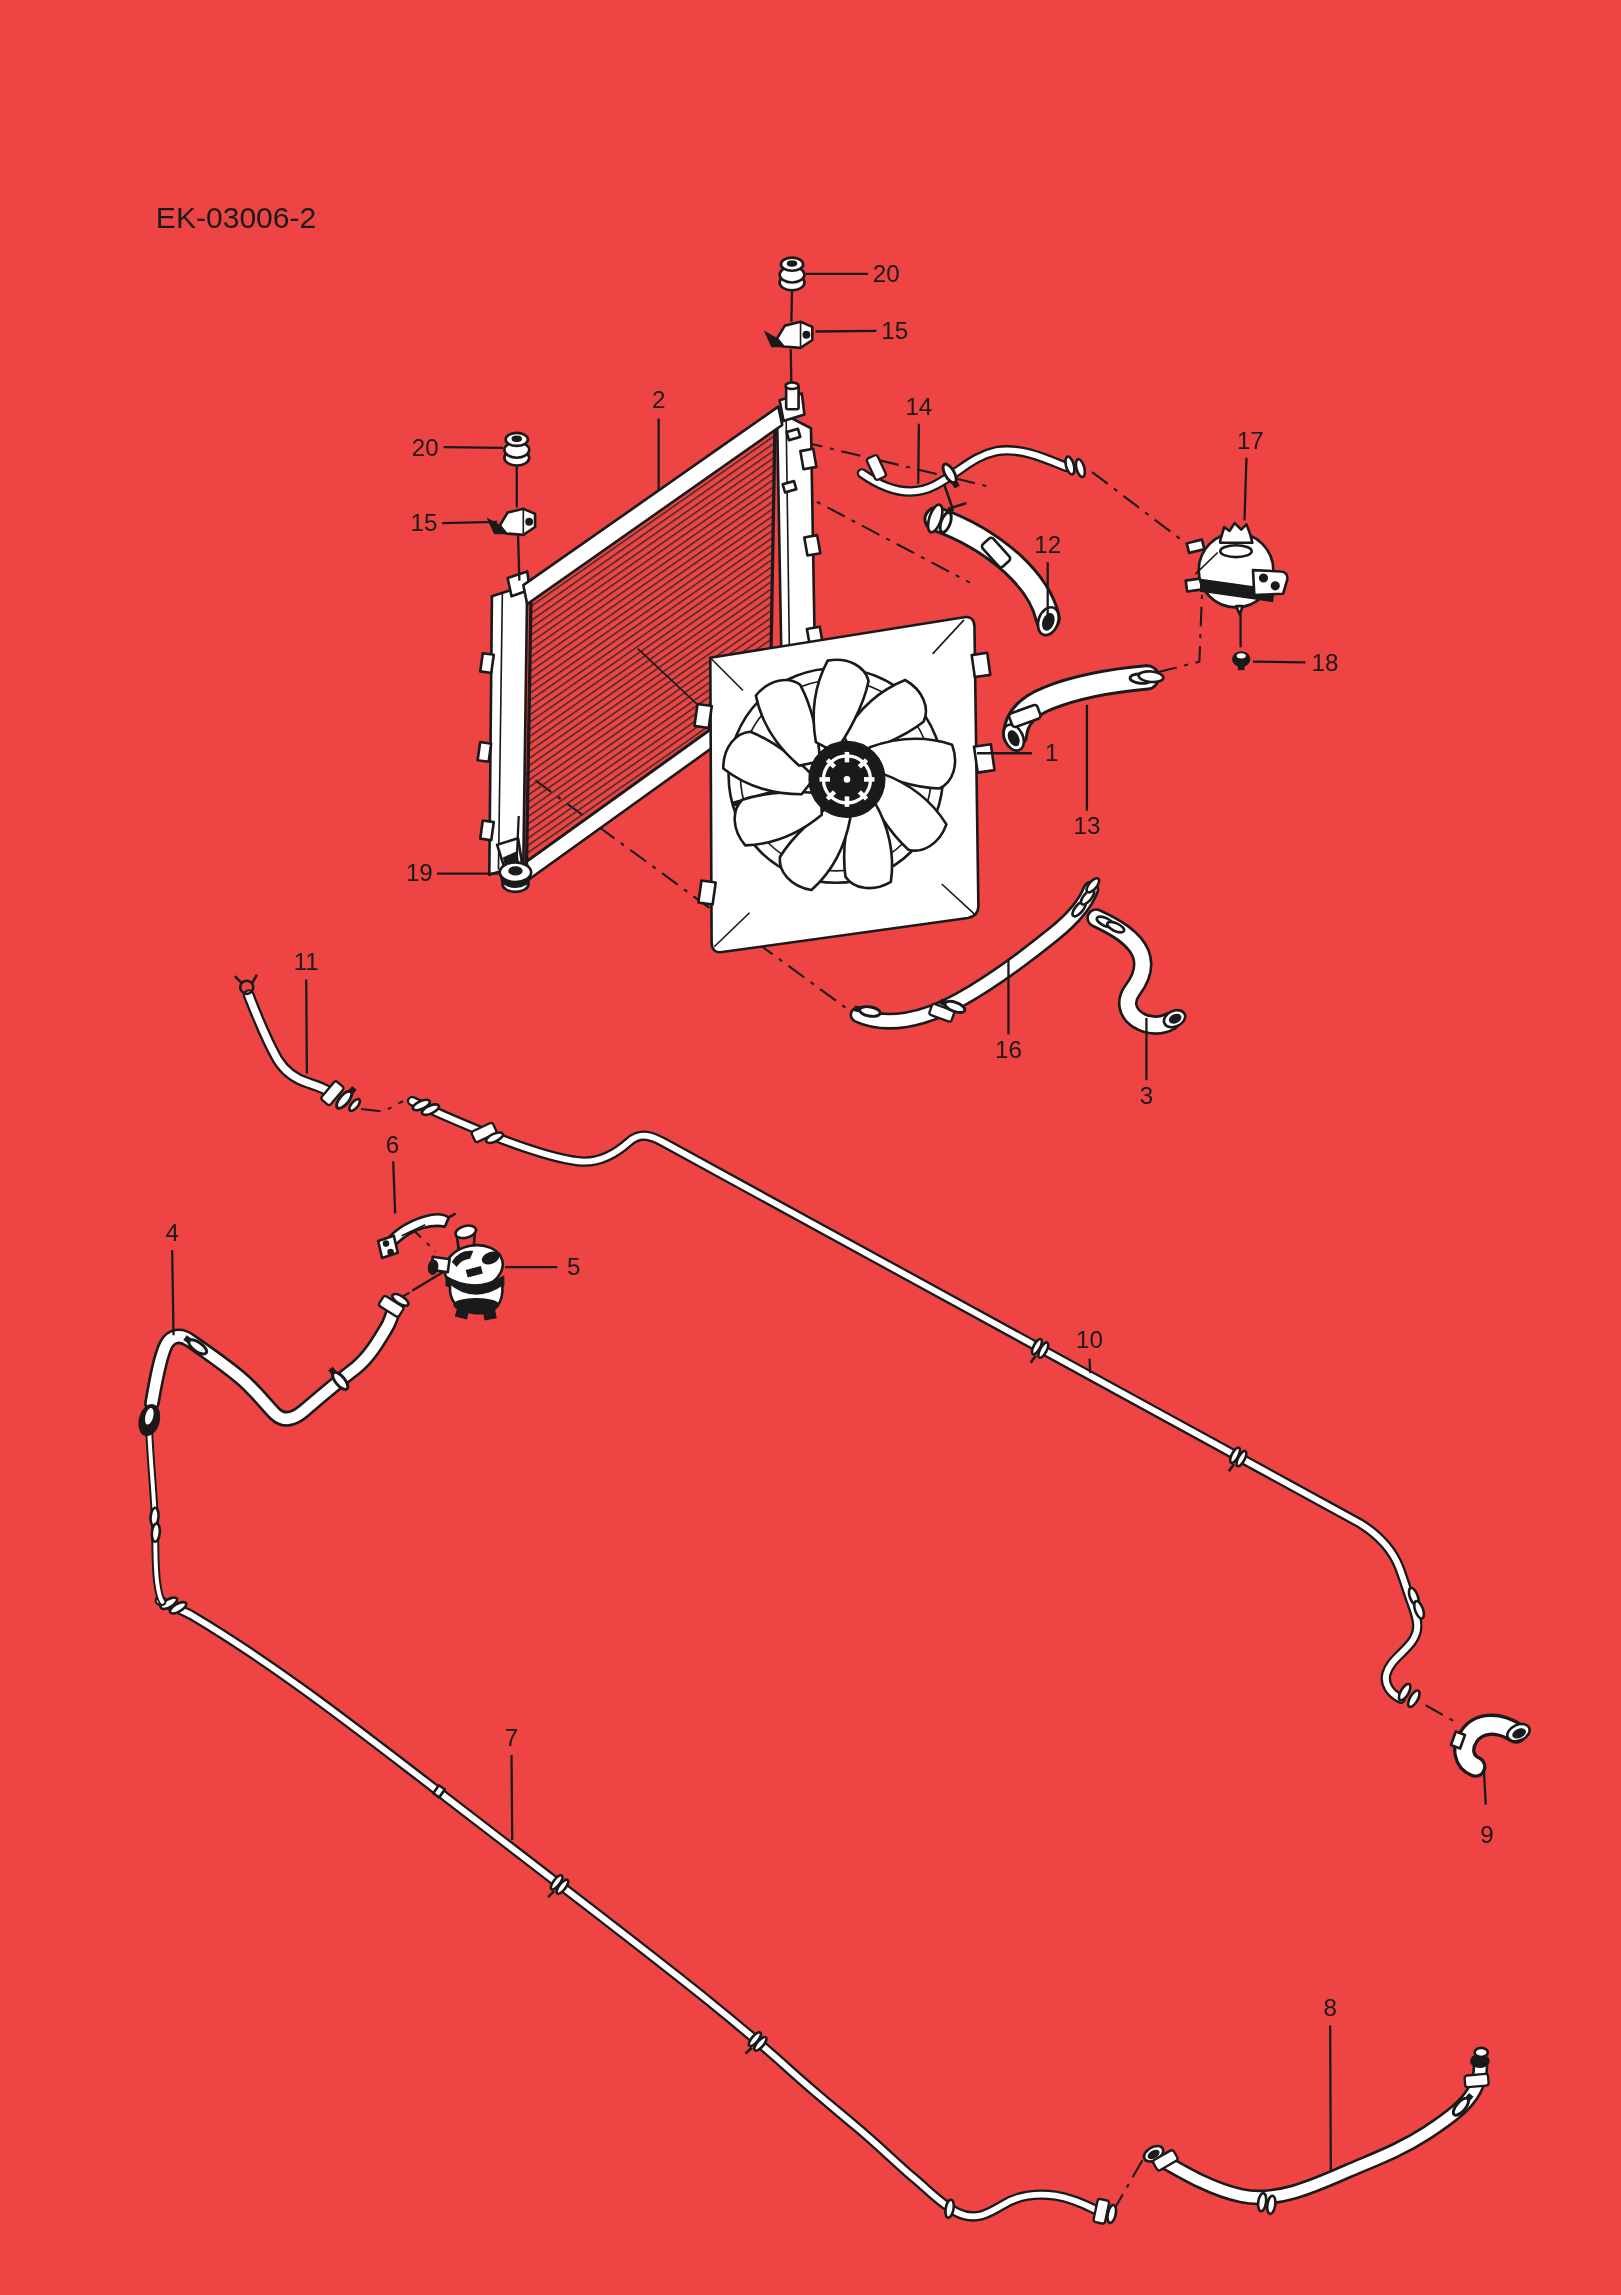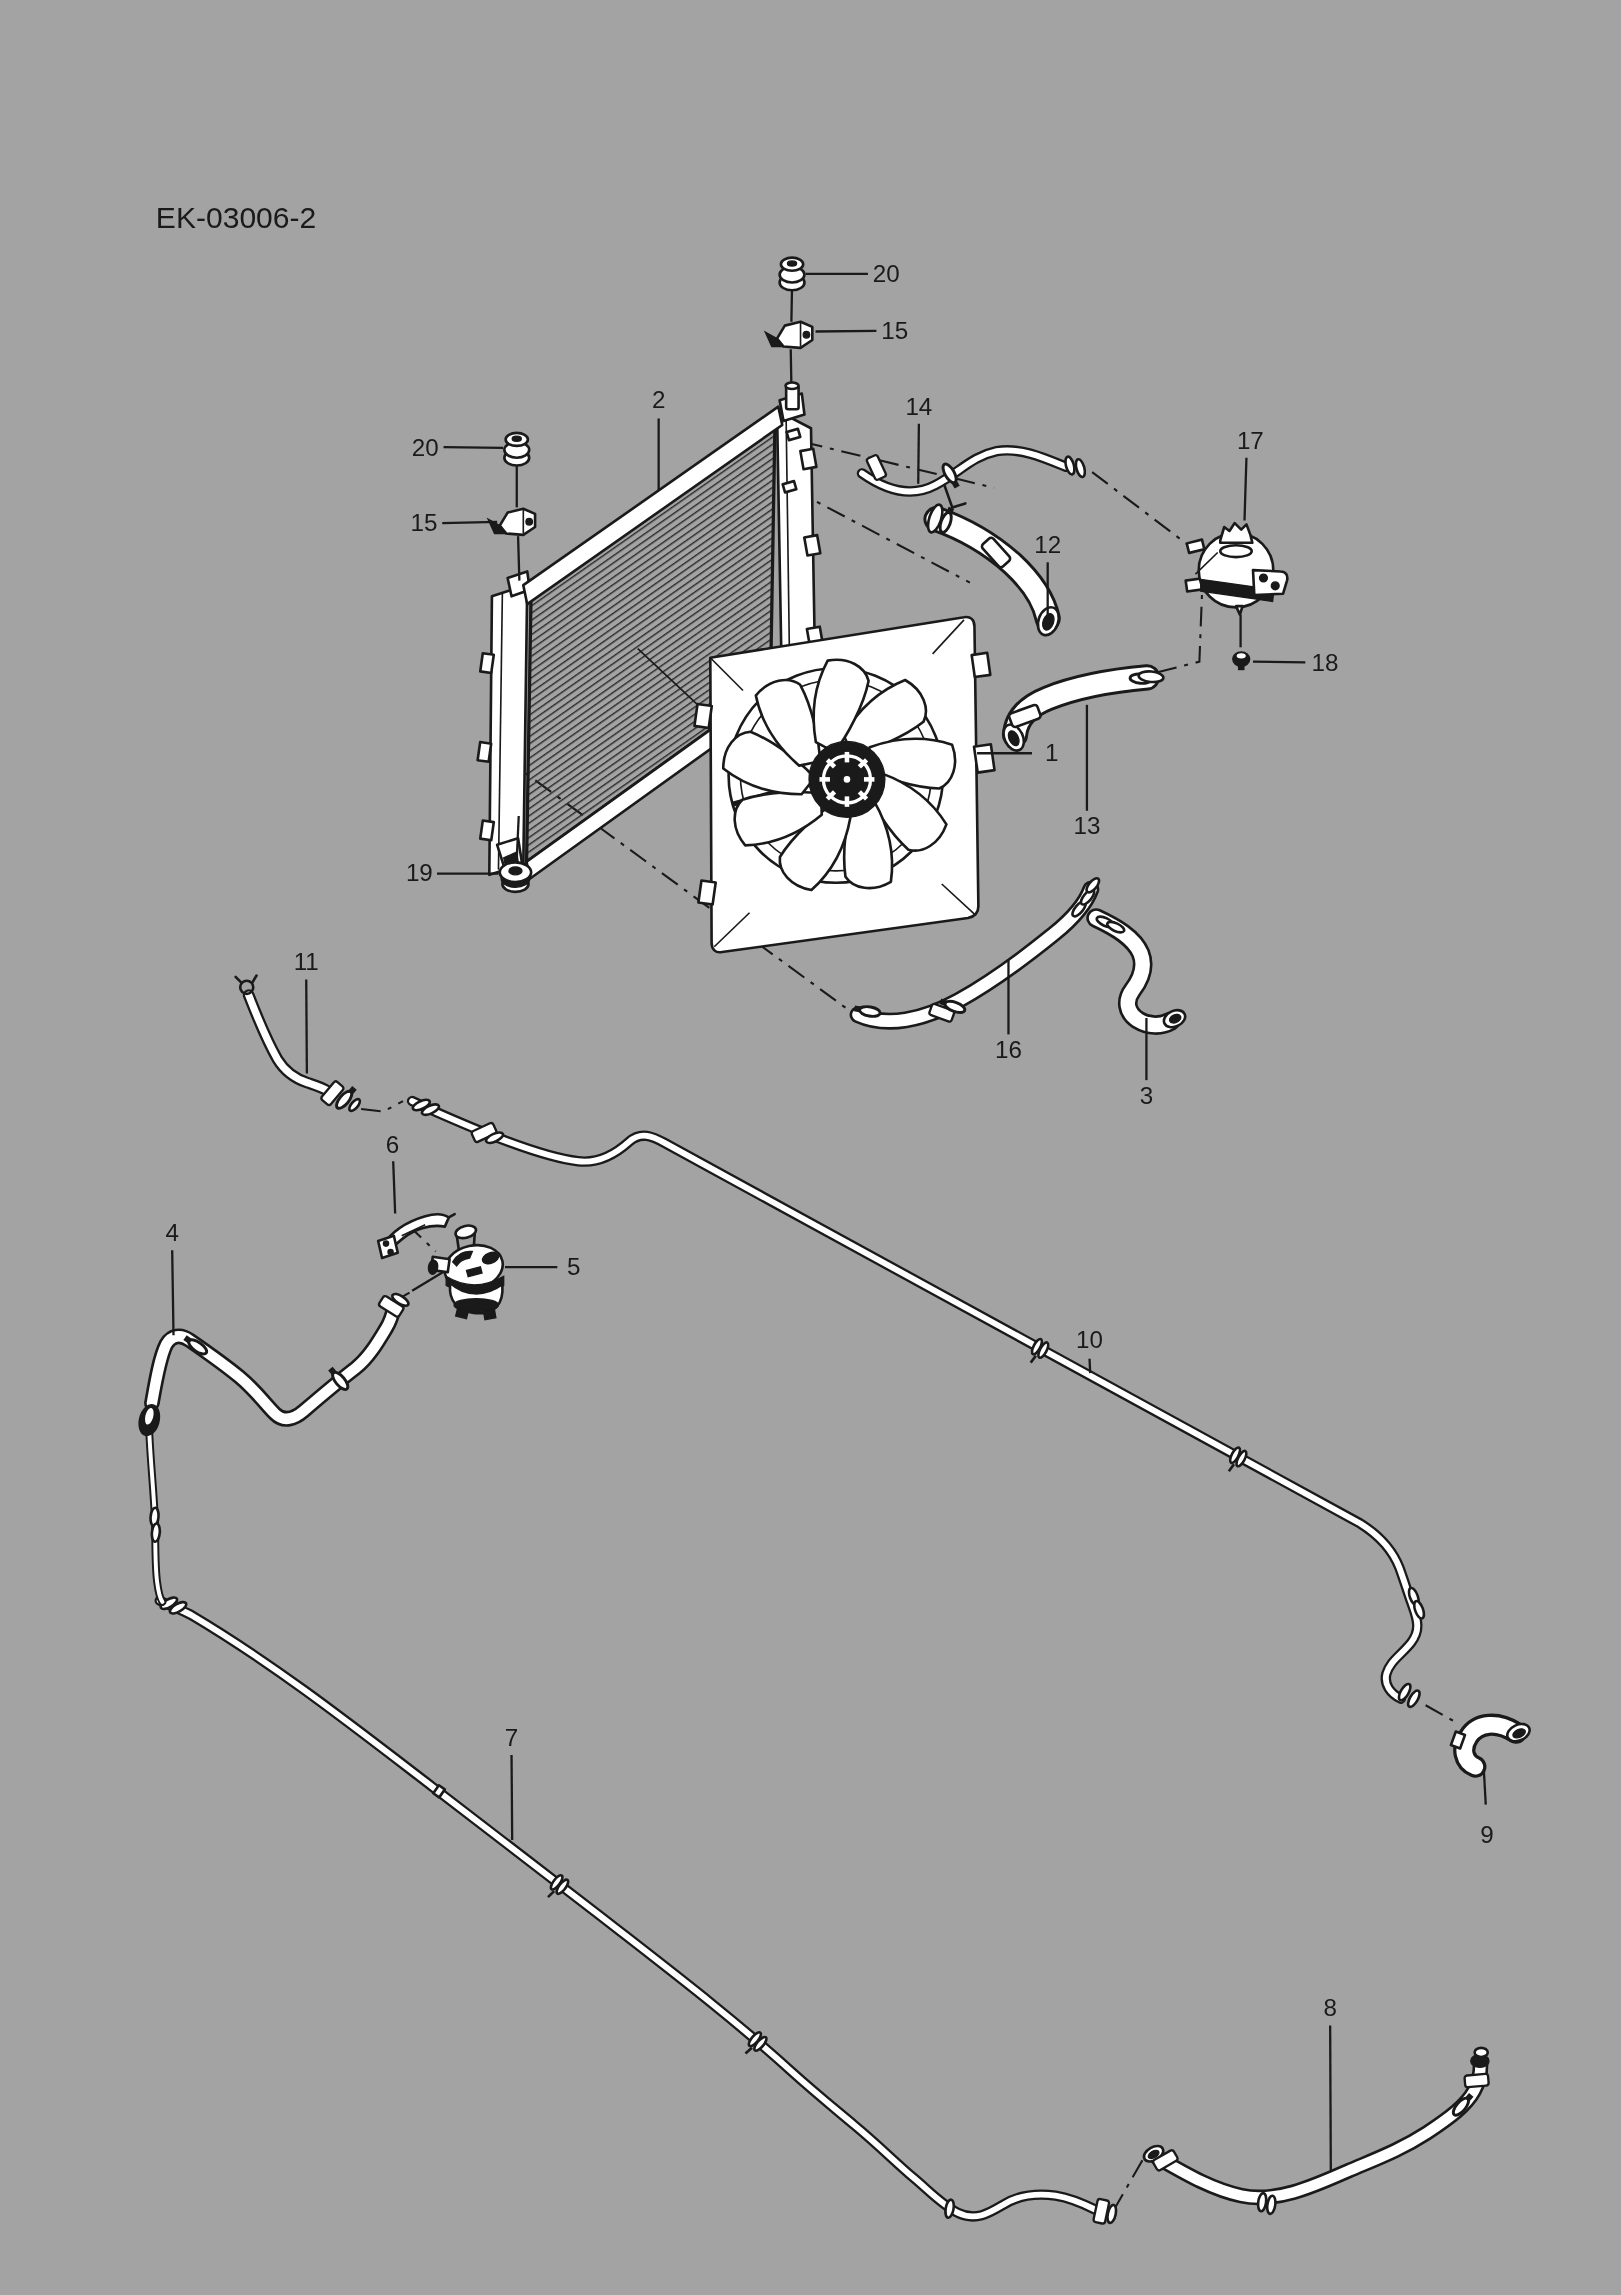--- a/index.html
+++ b/index.html
@@ -1,16 +1,16 @@
 <!DOCTYPE html>
 <html style="font-size:10.5px"><head>
 <meta charset="utf-8">
 <style>
   html,body{margin:0;padding:0;background:#fdfdfb;}
-  .canvas{width:1622px;height:2295px;position:relative;background:#a3a3a3;}
+  .canvas{width:1622px;height:2295px;position:relative;background:#ef4444;}
   svg{display:block}
   text{font-family:"Liberation Sans","DejaVu Sans",sans-serif;fill:#1a1a1a;}
   .title{font-size:46px;}
   .callout{font-size:37px;text-anchor:middle;}
   .ln{stroke:#1a1a1a;stroke-width:3.5;fill:none;}
   .dash{stroke:#1a1a1a;stroke-width:3.2;fill:none;stroke-dasharray:30 12 6 12;}
   .o4{stroke:#1a1a1a;stroke-width:4;fill:#ffffff;stroke-linejoin:round;}
   .o4n{stroke:#1a1a1a;stroke-width:4;fill:none;stroke-linejoin:round;stroke-linecap:round;}
   .o3n{stroke:#1a1a1a;stroke-width:2.5;fill:none;}
   .dk{fill:#1a1a1a;stroke:#1a1a1a;stroke-width:2;}

